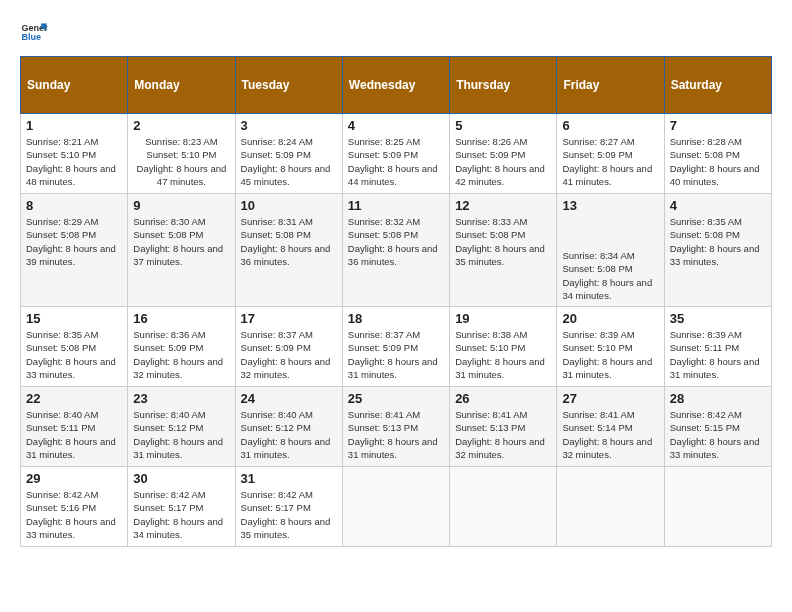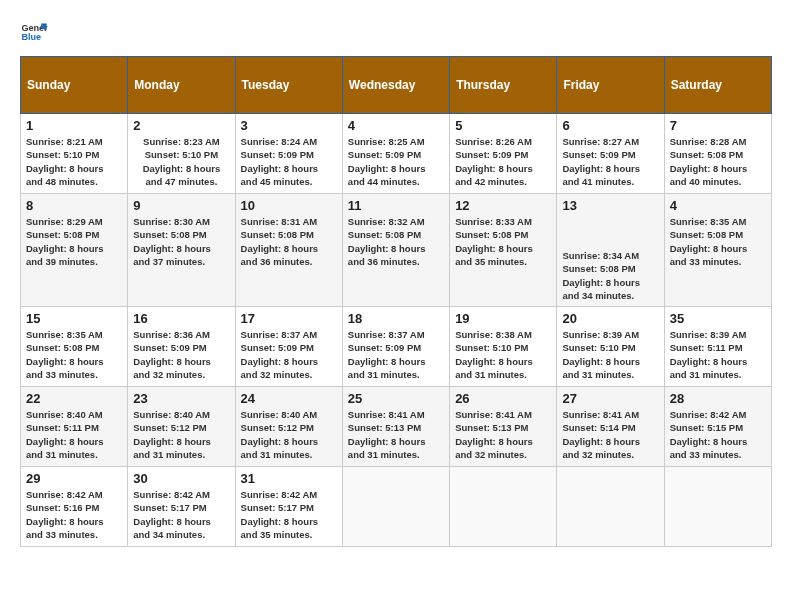--- a/index.html
+++ b/index.html
@@ -70,21 +70,20 @@
       font-size: 13px;
       font-weight: bold;
       color: #222;
       display: block;
       margin-bottom: 2px;
     }
     .day-info {
       font-size: 9.5px;
       color: #333;
       line-height: 1.4;
-      font-weight: bold;
     }
     .empty-cell {
       background: #f9f9f9 !important;
     }
   </style>
 </head>
 <body>
 
 <div class="container">
   <div class="header">

